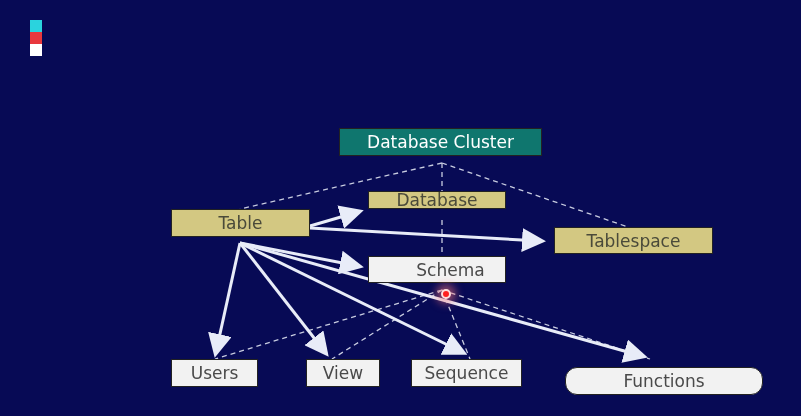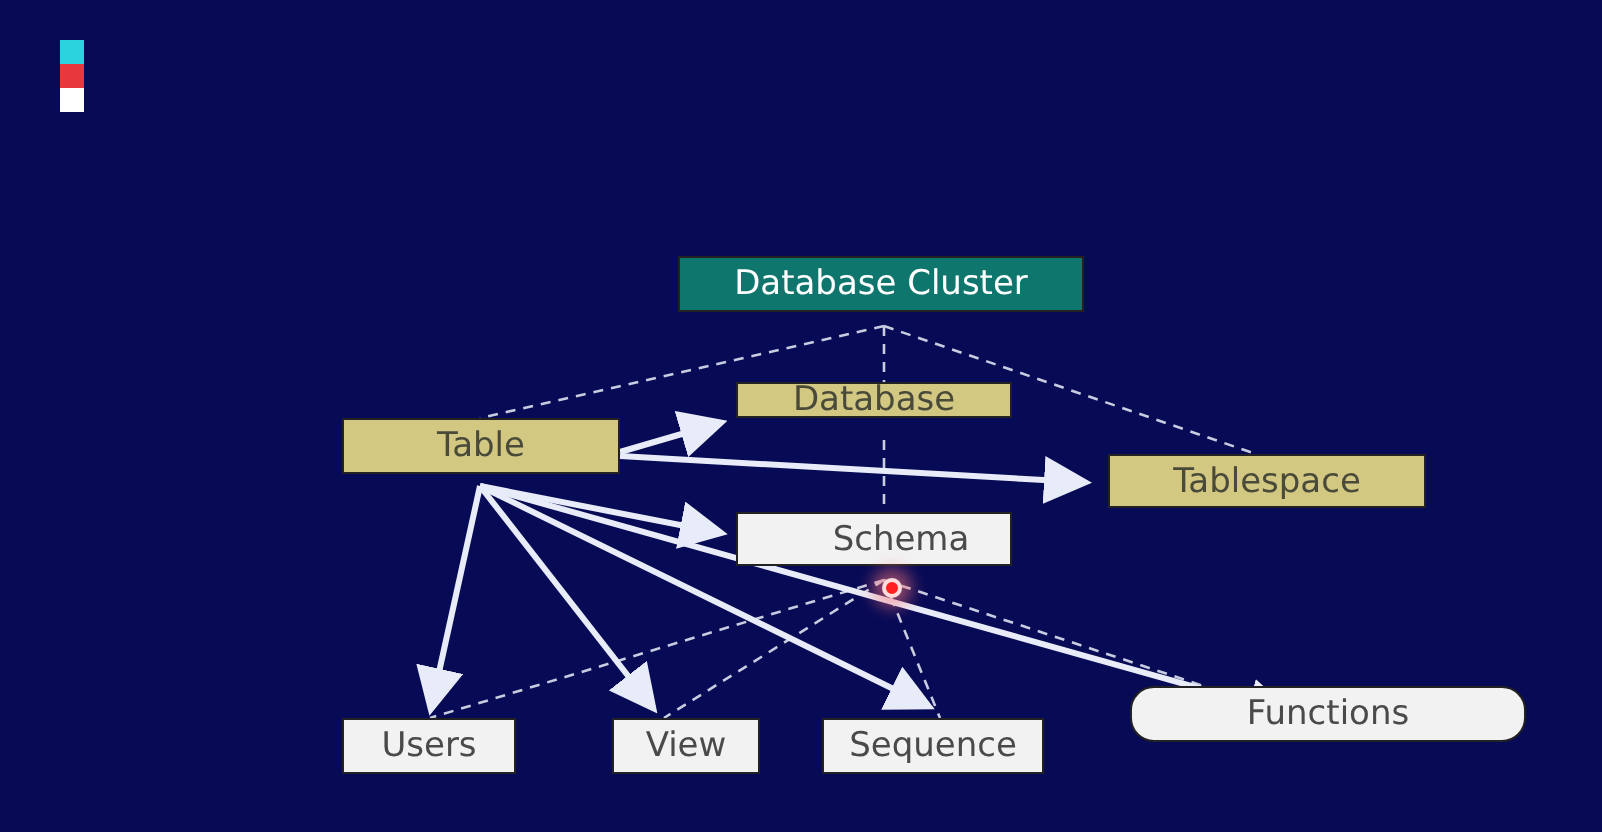--- a/index.html
+++ b/index.html
@@ -70,15 +70,15 @@
 </svg>
 
 <div class="node gray" style="left:339px;top:128px;width:203px;height:28px;">Database Cluster</div>
 <div class="node yellow" style="left:171px;top:209px;width:139px;height:28px;">Table</div>
 <div class="node yellow" style="left:368px;top:191px;width:138px;height:18px;">Database</div>
 <div class="node yellow" style="left:554px;top:227px;width:159px;height:27px;">Tablespace</div>
 <div class="node white" style="left:368px;top:256px;width:138px;height:27px;padding-left:27px;">Schema</div>
 <div class="node white" style="left:171px;top:359px;width:87px;height:28px;">Users</div>
 <div class="node white" style="left:306px;top:359px;width:74px;height:28px;">View</div>
 <div class="node white" style="left:411px;top:359px;width:111px;height:28px;">Sequence</div>
-<div class="node white" style="left:565px;top:343px;width:198px;height:28px;border-radius:12px;">Functions</div>
+<div class="node white" style="left:565px;top:367px;width:198px;height:28px;border-radius:12px;">Functions</div>
 
 <div class="cursor-dot" style="left:441px;top:289px;"></div>
 
 </body></html>

